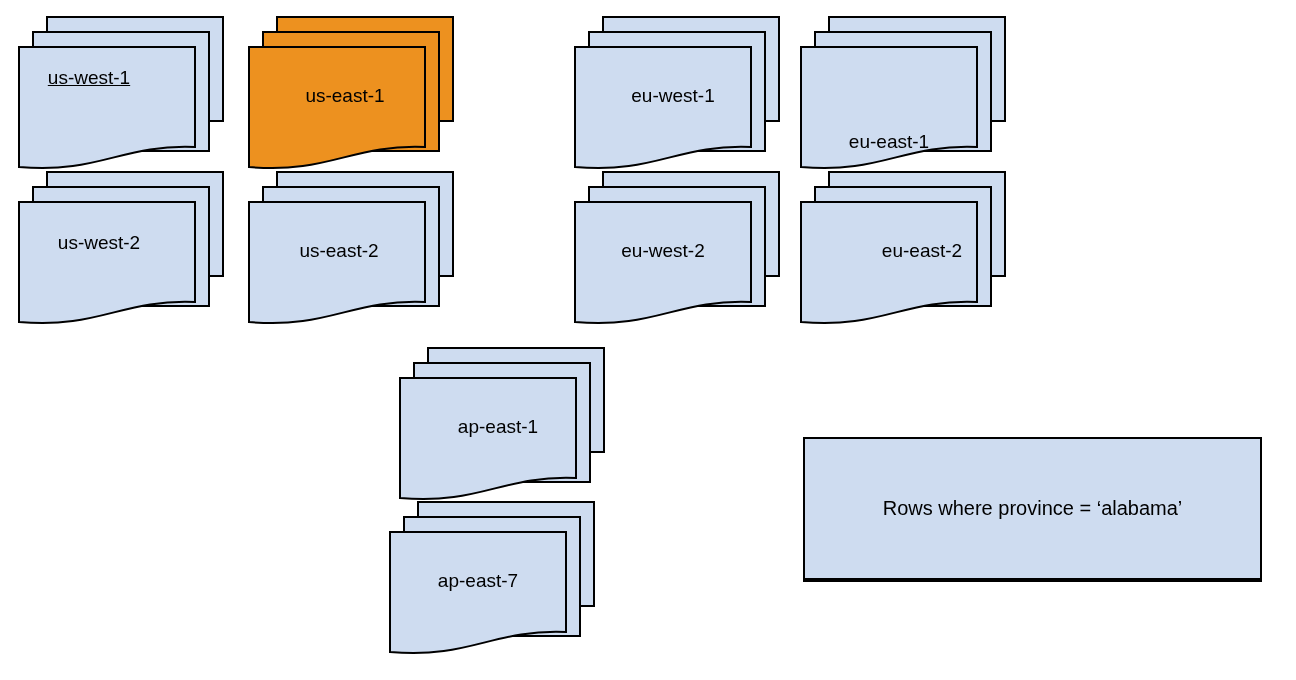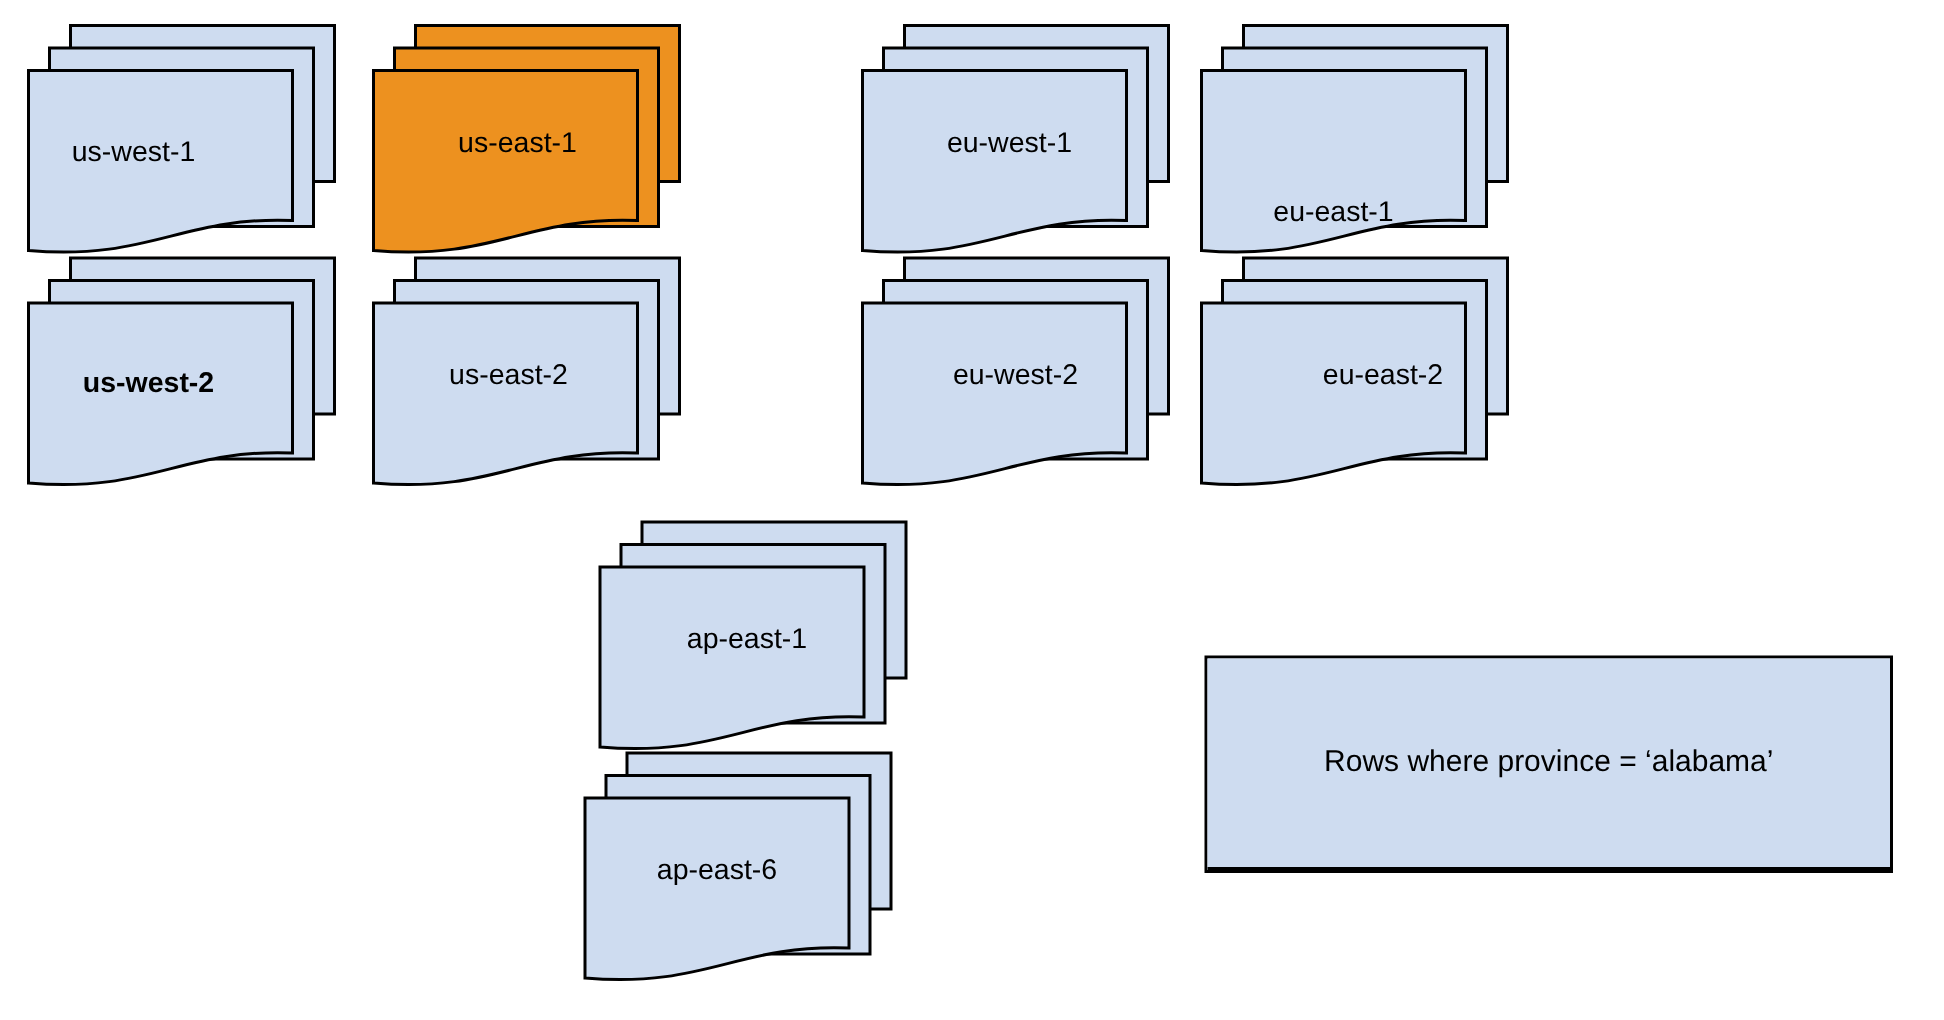--- a/index.html
+++ b/index.html
@@ -108,29 +108,29 @@
       <path d="M 400 378 L 576 378 L 576 478 C 502.08 475 480.96000000000004 505 400 498 Z" fill="#CEDCF0" stroke="#000000" stroke-width="2"></path>
     </g>
     <g>
       <path d="M 418 502 L 594 502 L 594 606 L 418 606 Z" fill="#CEDCF0" stroke="#000000" stroke-width="2"></path>
       <path d="M 404 517 L 580 517 L 580 636 L 404 636 Z" fill="#CEDCF0" stroke="#000000" stroke-width="2"></path>
       <path d="M 390 532 L 566 532 L 566 632 C 492.08 629 470.96000000000004 659 390 652 Z" fill="#CEDCF0" stroke="#000000" stroke-width="2"></path>
     </g>
   </svg>
 
 <div id="labels">
-    <div class="stack-label" style="left: 19px; top: 91px; width: 140px;">us-west-1</div>
+    <div class="stack-label" style="left: 19px; top: 67px; width: 140px; text-decoration: underline;">us-west-1</div>
     <div class="stack-label" style="left: 249px; top: 85px; width: 192px;">us-east-1</div>
     <div class="stack-label" style="left: 575px; top: 85px; width: 196px;">eu-west-1</div>
     <div class="stack-label" style="left: 801px; top: 85px; width: 176px; margin-top: 46px;">eu-east-1</div>
-    <div class="stack-label" style="left: 19px; top: 245px; width: 160px; font-weight: bold;">us-west-2</div>
+    <div class="stack-label" style="left: 19px; top: 232px; width: 160px;">us-west-2</div>
     <div class="stack-label" style="left: 249px; top: 240px; width: 180px;">us-east-2</div>
-    <div class="stack-label" style="left: 575px; top: 240px; width: 176px; padding-left: 14px;">eu-west-2</div>
+    <div class="stack-label" style="left: 575px; top: 240px; width: 176px;">eu-west-2</div>
     <div class="stack-label" style="left: 834px; top: 240px; width: 176px;">eu-east-2</div>
     <div class="stack-label" style="left: 400px; top: 416px; width: 196px;">ap-east-1</div>
-    <div class="stack-label" style="left: 390px; top: 570px; width: 176px;">ap-east-6</div>
+    <div class="stack-label" style="left: 390px; top: 570px; width: 176px;">ap-east-7</div>
   </div>
 
 <div class="legend">
   <div class="legend-row top" id="legend-row-0" style="background: rgb(206, 220, 240);">
     <span class="legend-text">Rows where province = ‘alabama’</span>
   </div>
 </div>
 
 </body></html>

